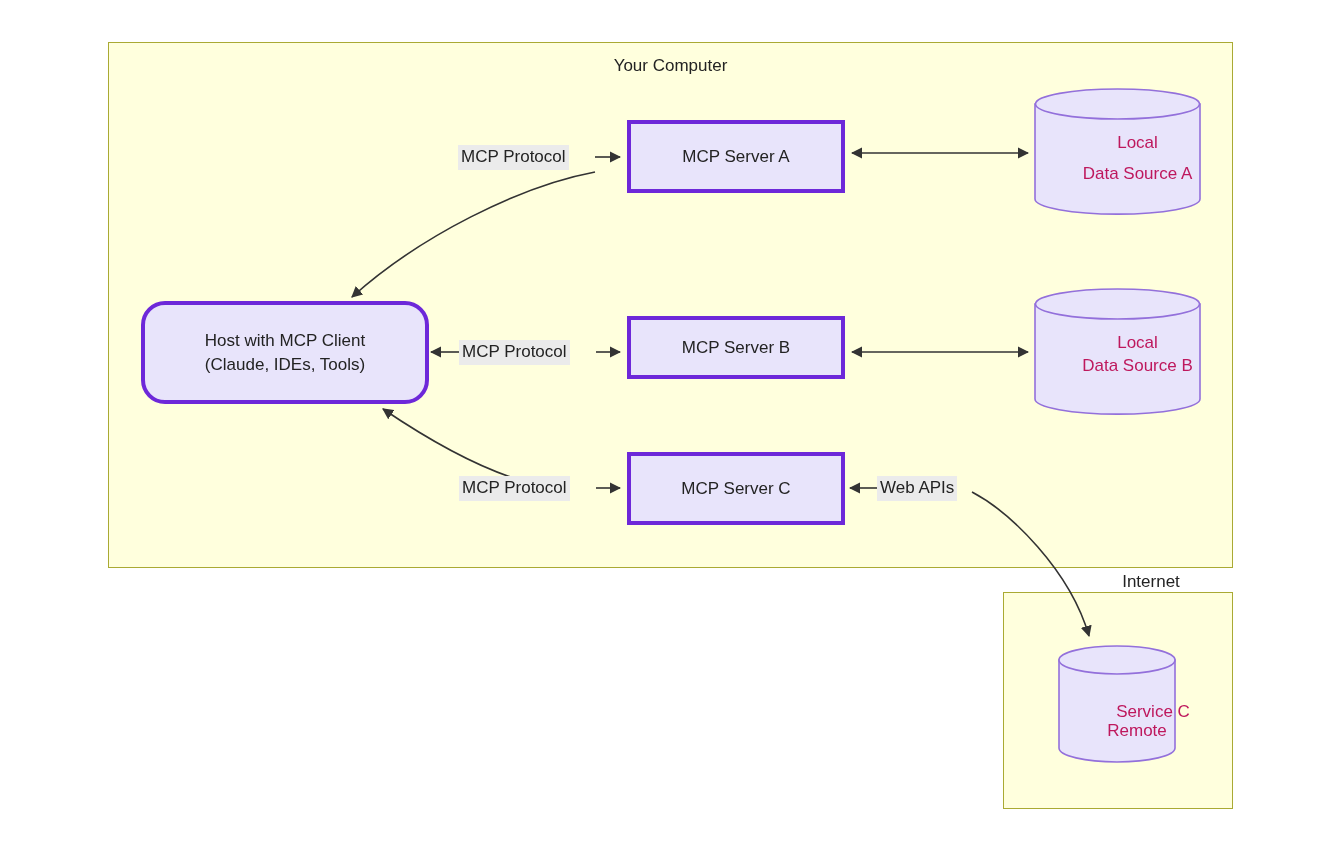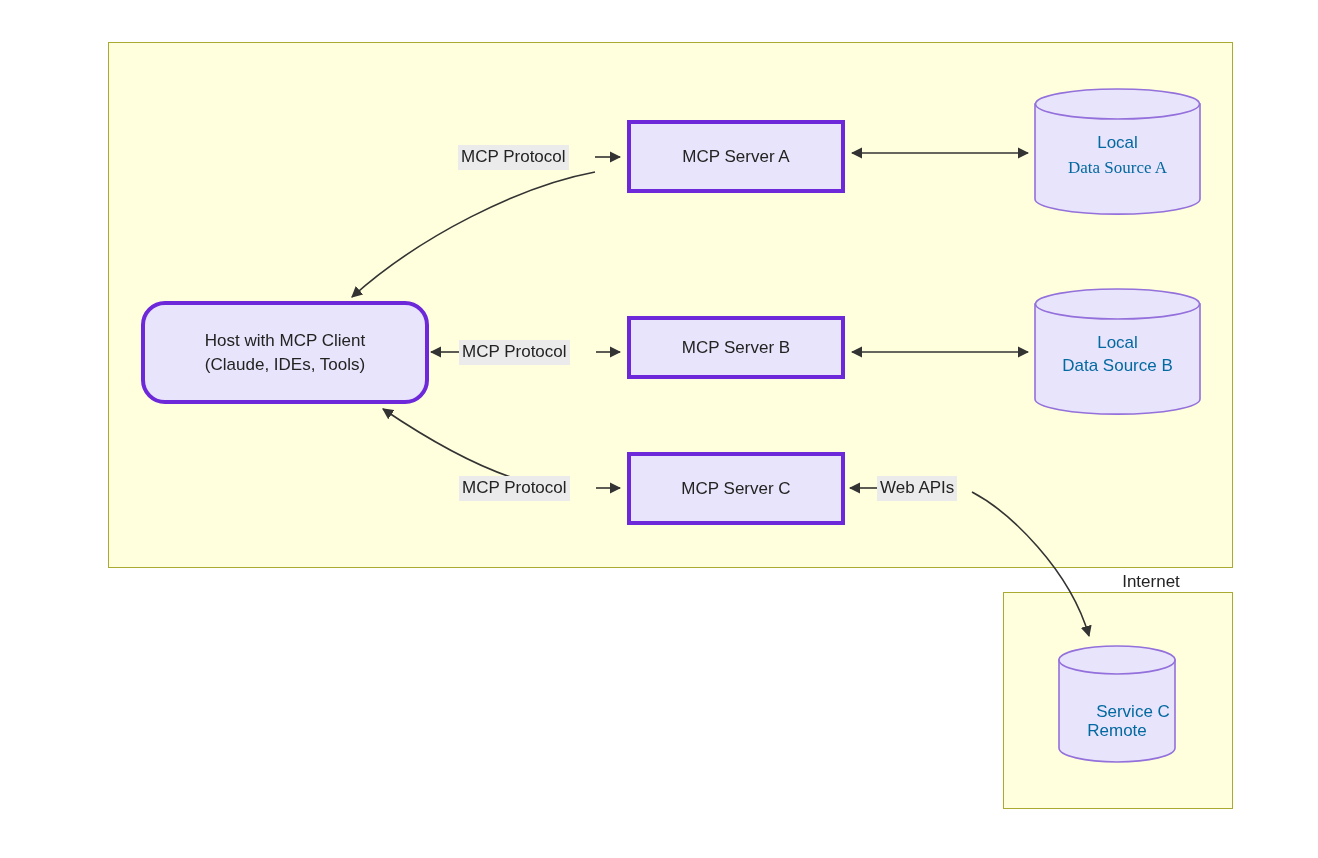--- a/index.html
+++ b/index.html
@@ -63,42 +63,44 @@
 
   .cyl {
     position: absolute;
   }
   .cyl-label {
     position: absolute;
     left: 0;
     width: 100%;
     text-align: center;
     font-size: 17px;
-    color: #0369a1;
+    color: #be185d;
     line-height: 1.38;
     pointer-events: none;
+    padding-left: 20px;
   }
 
   .edge-label {
     position: absolute;
     background: #ebebeb;
     font-size: 17px;
     color: #232323;
     line-height: 1.2;
     padding: 2px 3px 3px 3px;
     white-space: nowrap;
   }
 </style>
 </head>
 <body>
 
 <div id="canvas">
 
   <div class="group-box" style="left:108px; top:42px; width:1125px; height:526px;">
   </div>
+  <div class="group-title" style="left:108px; top:56px; width:1125px;">Your Computer</div>
 
   <div class="group-box" style="left:1003px; top:592px; width:230px; height:217px;">
   </div>
   <div class="group-title" style="left:1003px; top:572px; width:230px;margin-left:33px;">Internet</div>
 
   <svg class="layer" viewBox="0 0 1318 858" xmlns="http://www.w3.org/2000/svg">
     <defs>
       <marker id="arrowEnd" viewBox="0 0 10 10" refX="9" refY="5" markerWidth="7" markerHeight="7" orient="auto-start-reverse">
         <path d="M 0 0 L 10 5 L 0 10 z" fill="#333333"></path>
       </marker>
@@ -141,21 +143,21 @@
   <div class="node-box" style="left:627px; top:452px; width:218px; height:73px;">
     <span class="line">MCP Server C</span>
   </div>
 
   <div class="cyl" style="left:1034px; top:88px; width:167px; height:127px;">
     <svg width="167" height="127" viewBox="0 0 167 127" xmlns="http://www.w3.org/2000/svg">
       <path d="M 1 16 L 1 111 A 82 15 0 0 0 166 111 L 166 16 Z" fill="#e8e4fb" stroke="#9370db" stroke-width="1.6"></path>
       <ellipse cx="83.5" cy="16" rx="82" ry="15" fill="#e8e4fb" stroke="#9370db" stroke-width="1.6"></ellipse>
     </svg>
     <div class="cyl-label" style="top:43px;">Local</div>
-    <div class="cyl-label" style="top:68px;font-family:Liberation Serif, serif;">Data Source A</div>
+    <div class="cyl-label" style="top:74px;">Data Source A</div>
   </div>
 
   <div class="cyl" style="left:1034px; top:288px; width:167px; height:127px;">
     <svg width="167" height="127" viewBox="0 0 167 127" xmlns="http://www.w3.org/2000/svg">
       <path d="M 1 16 L 1 111 A 82 15 0 0 0 166 111 L 166 16 Z" fill="#e8e4fb" stroke="#9370db" stroke-width="1.6"></path>
       <ellipse cx="83.5" cy="16" rx="82" ry="15" fill="#e8e4fb" stroke="#9370db" stroke-width="1.6"></ellipse>
     </svg>
     <div class="cyl-label" style="top:43px;">Local</div>
     <div class="cyl-label" style="top:66px;">Data Source B</div>
   </div>

